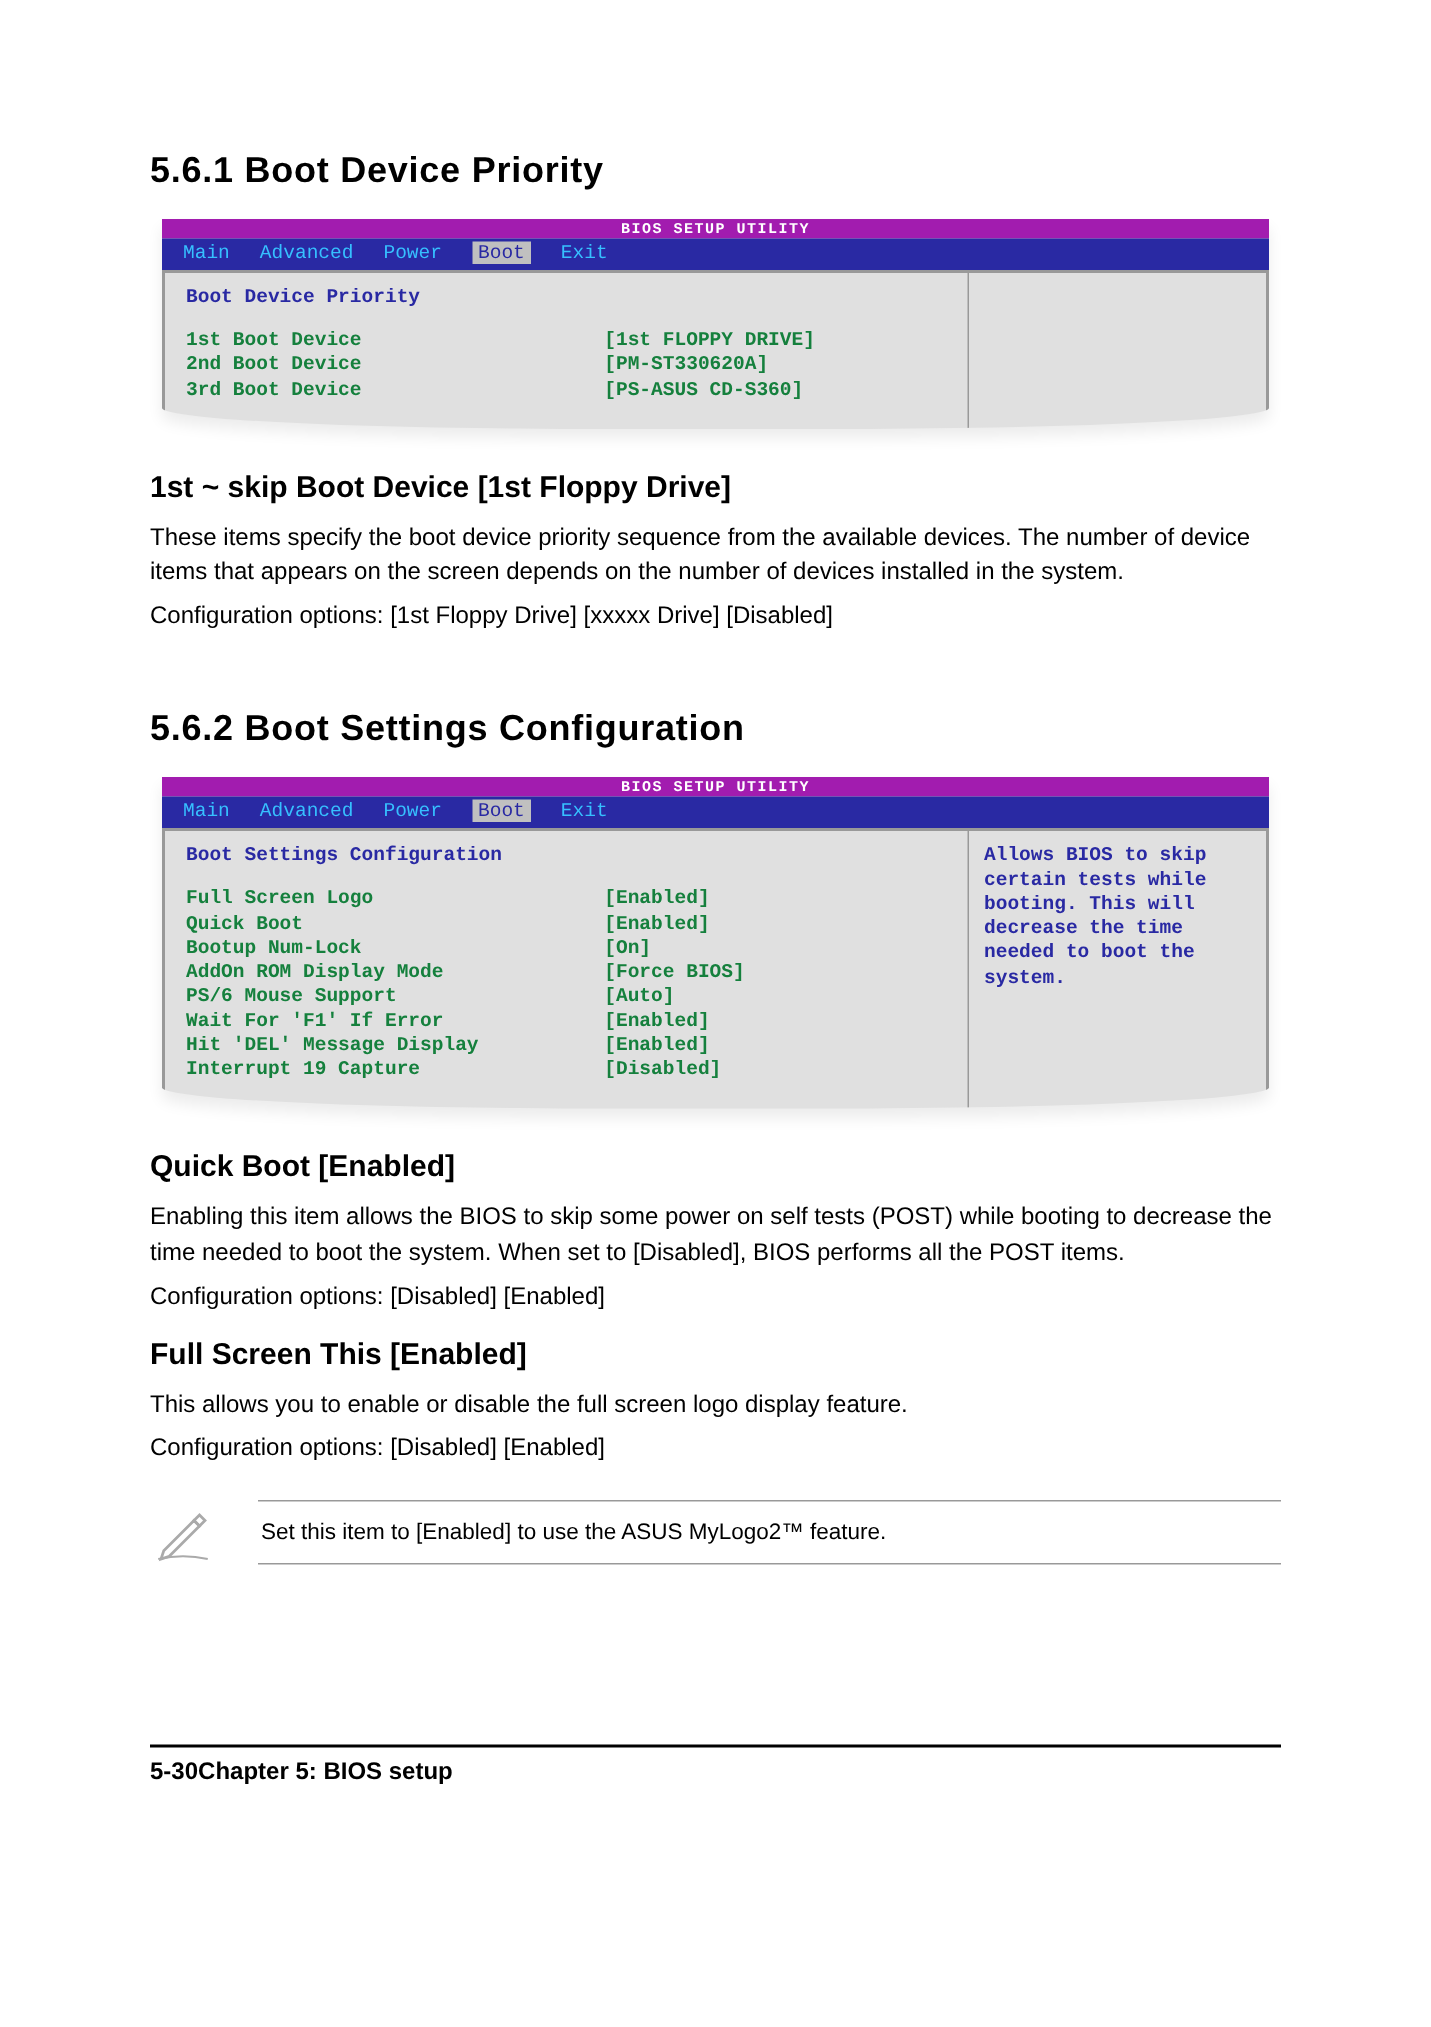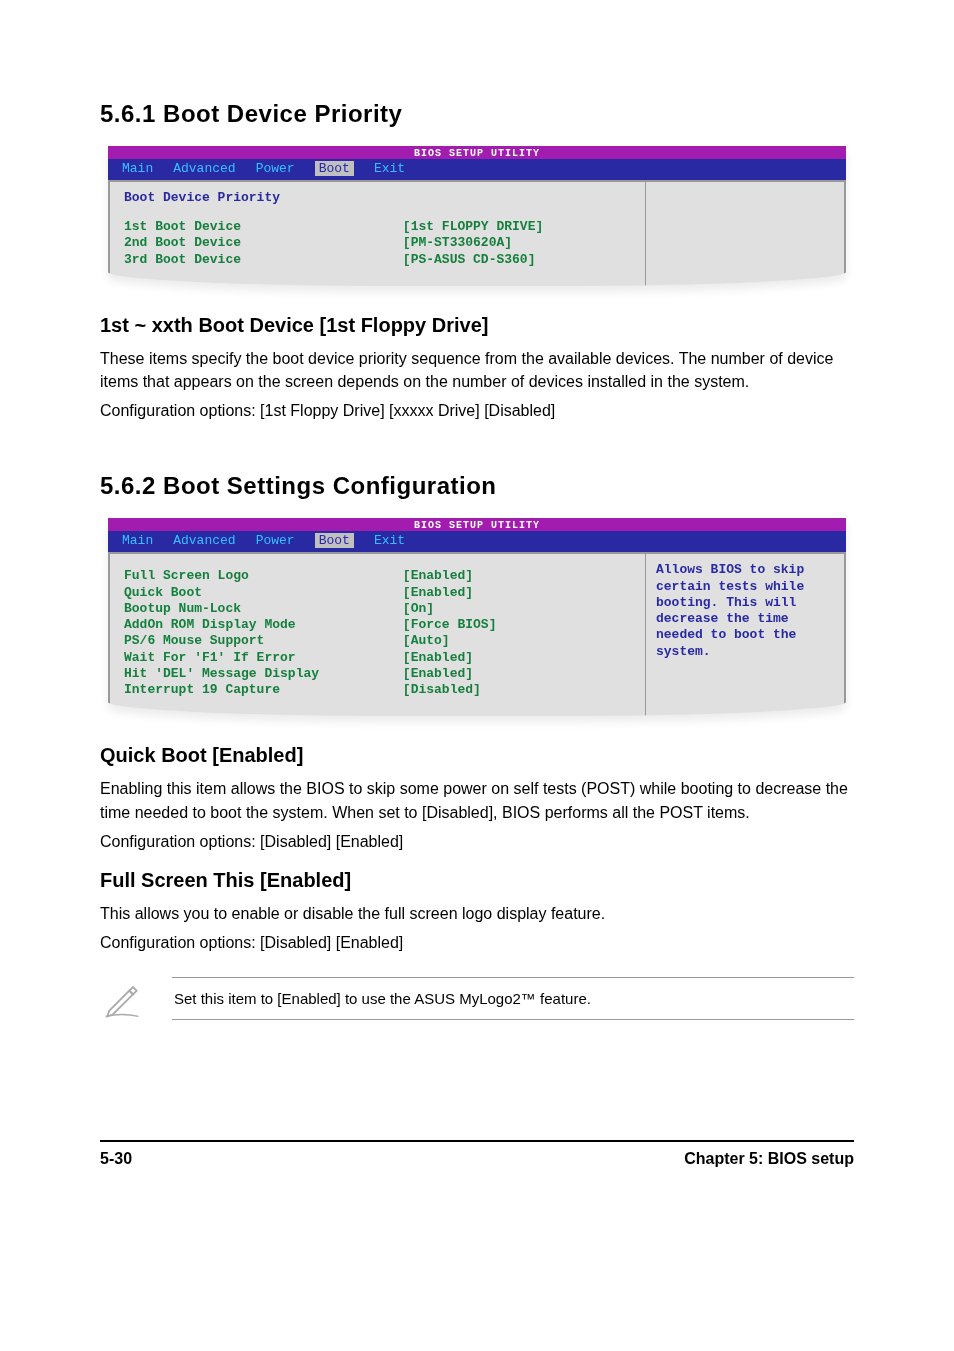--- a/index.html
+++ b/index.html
@@ -108,21 +108,21 @@
     }
     .note-text-wrap {
       flex: 1;
       border-top: 1px solid #999;
       border-bottom: 1px solid #999;
       padding: 12px 2px;
       font-size: 15px;
     }
     .footer {
       display: flex;
-      justify-content: space-between;
+      justify-content: flex-start;
       border-top: 2px solid #000;
       margin-top: 120px;
       padding-top: 8px;
       font-weight: bold;
       font-size: 16px;
     }
   </style>
 </head>
 <body>
 
@@ -153,39 +153,40 @@
         <div class="bios-row">
             <span class="bios-label">3rd Boot Device</span>
             <span class="bios-value">[PS-ASUS CD-S360]</span>
           </div>
       </div>
     </div>
     <div class="bios-right"></div>
   </div>
 </div>
 
-<h3 class="subsection-heading">1st ~ xxth Boot Device [1st Floppy Drive]</h3>
+<h3 class="subsection-heading">1st ~ skip Boot Device [1st Floppy Drive]</h3>
 <p class="paragraph">These items specify the boot device priority sequence from the available devices. The number of device items that appears on the screen depends on the number of devices installed in the system.</p>
 <p class="paragraph">Configuration options: [1st Floppy Drive] [xxxxx Drive] [Disabled]</p>
 
 <div class="spacer-big"></div>
 
 <h2 class="section-heading">5.6.2   Boot Settings Configuration</h2>
 
 <div class="bios-box">
   <div class="bios-titlebar">BIOS SETUP UTILITY</div>
   <div class="bios-menubar">
     <span class="menu-item">Main</span>
     <span class="menu-item">Advanced</span>
     <span class="menu-item">Power</span>
     <span class="menu-active">Boot</span>
     <span class="menu-item">Exit</span>
   </div>
   <div class="bios-body">
     <div class="bios-left">
+      <div class="bios-section-title">Boot Settings Configuration</div>
       <div style="height:6px;"></div>
       <div class="bios-rows">
         <div class="bios-row">
             <span class="bios-label">Full Screen Logo</span>
             <span class="bios-value">[Enabled]</span>
           </div>
         <div class="bios-row">
             <span class="bios-label">Quick Boot</span>
             <span class="bios-value">[Enabled]</span>
           </div>

